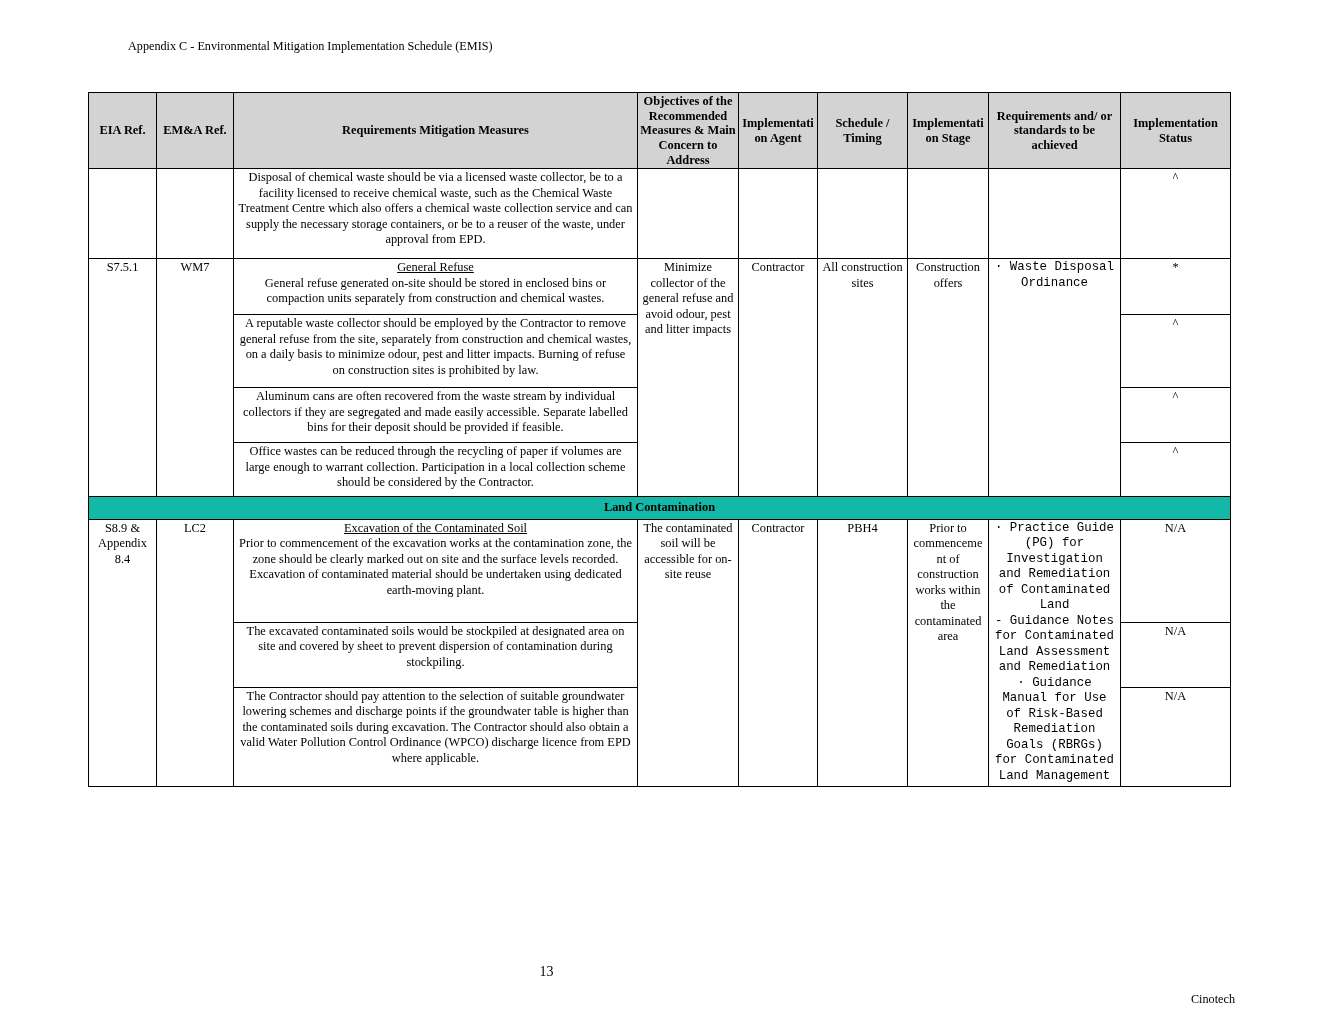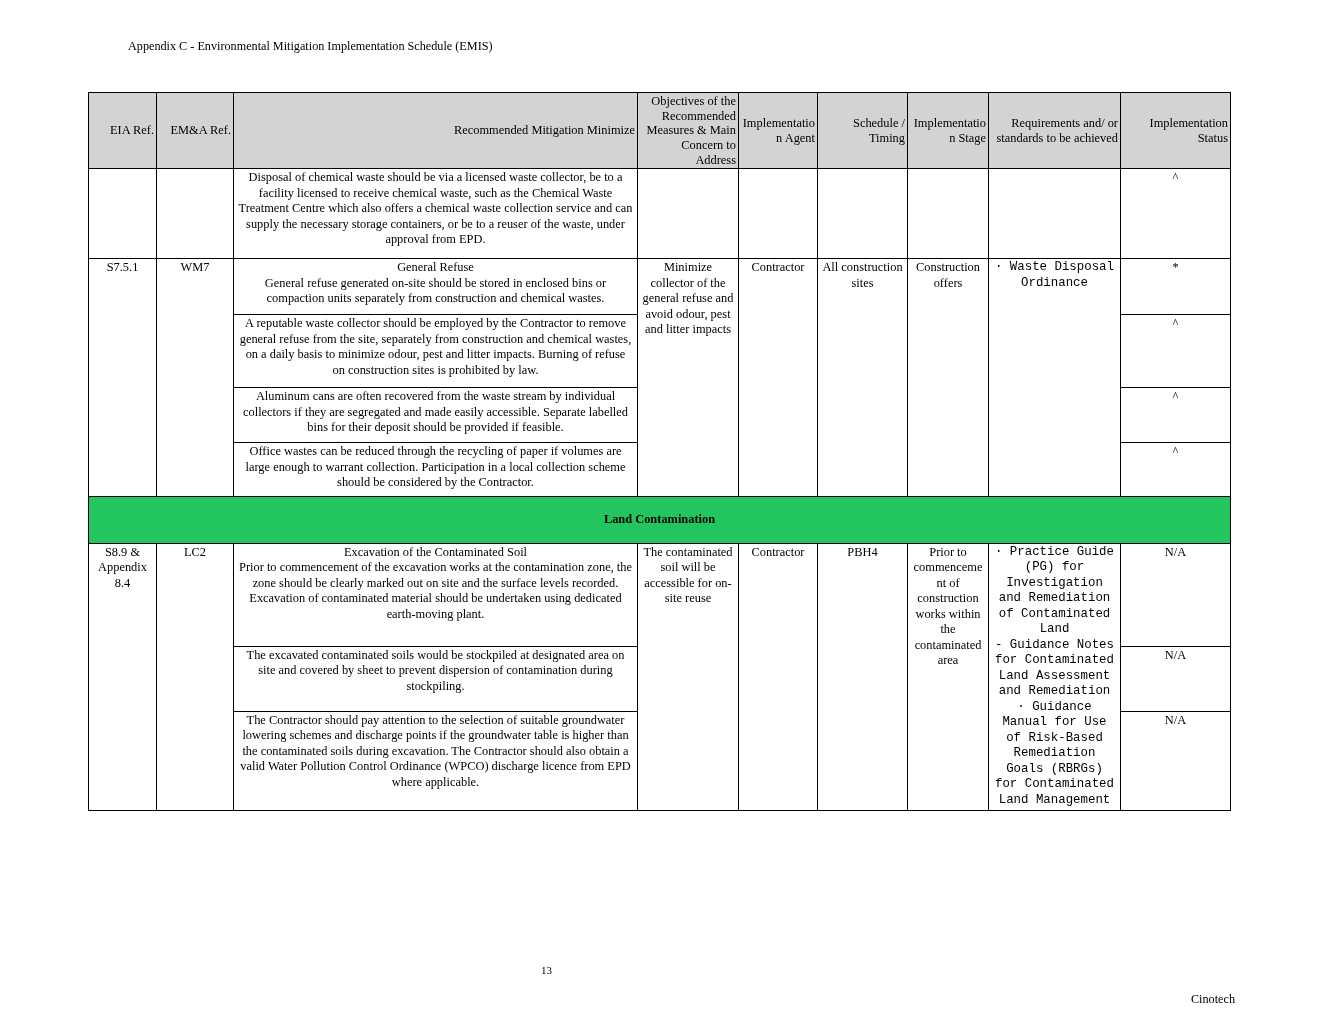--- a/index.html
+++ b/index.html
@@ -31,41 +31,41 @@
   table.emis td, table.emis th {
     border: 1px solid #000;
     padding: 1px 4px 2px 4px;
     vertical-align: top;
     overflow-wrap: break-word;
     word-wrap: break-word;
     text-align: center;
   }
   table.emis th {
     background: #d3d3d3;
-    font-weight: normal;
-    text-align: right;
+    font-weight: bold;
+    text-align: center;
     vertical-align: middle;
     line-height: 1.18;
     padding: 1px 2px;
   }
   td.c { text-align: center; }
   td.req { white-space: pre-line; font-family: Liberation Mono, monospace; }
-  .u { }
+  .u { text-decoration: underline; }
   tr.section-row td {
-    background: #22c55e;
+    background: #14b8a6;
     font-weight: bold;
-    padding: 16px 2px;
+    padding: 4px 2px;
     line-height: 1.1;
   }
   .page-number {
     position: absolute;
     left: 0; top: 964px;
     width: 1093px;
     text-align: center;
-    font-size: 11px;
+    font-size: 14px;
   }
   .brand {
     position: absolute;
     right: 84px; top: 964px;
     font-size: 12.2px;
     margin-top: 28px;
   }
 </style>
 </head>
 <body>
@@ -81,21 +81,21 @@
     <col style="width:79px">
     <col style="width:90px">
     <col style="width:81px">
     <col style="width:132px">
     <col style="width:110px">
   </colgroup>
   <thead>
     <tr style="height:73px">
       <th>EIA Ref.</th>
       <th>EM&amp;A Ref.</th>
-      <th>Recommended Mitigation Minimize</th>
+      <th>Requirements Mitigation Measures</th>
       <th>Objectives of the Recommended Measures &amp; Main Concern to Address</th>
       <th>Implementation Agent</th>
       <th>Schedule / Timing</th>
       <th>Implementation Stage</th>
       <th>Requirements and/ or standards to be achieved</th>
       <th>Implementation Status</th>
     </tr>
   </thead>
   <tbody>
 

